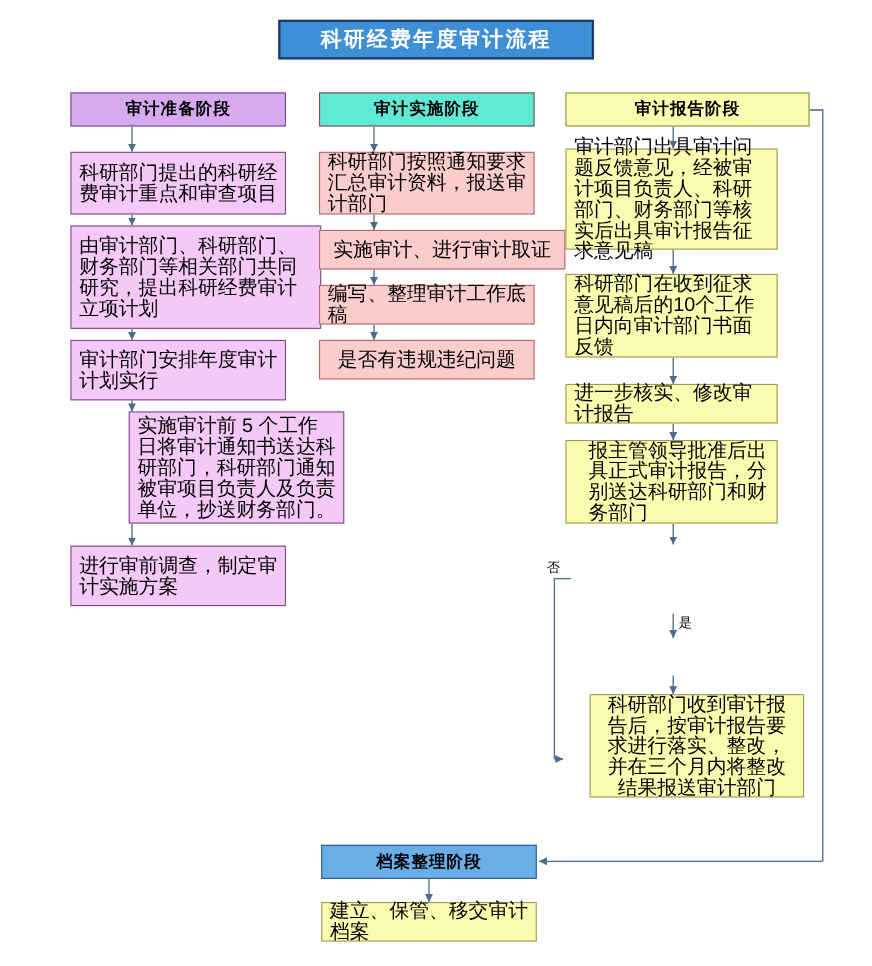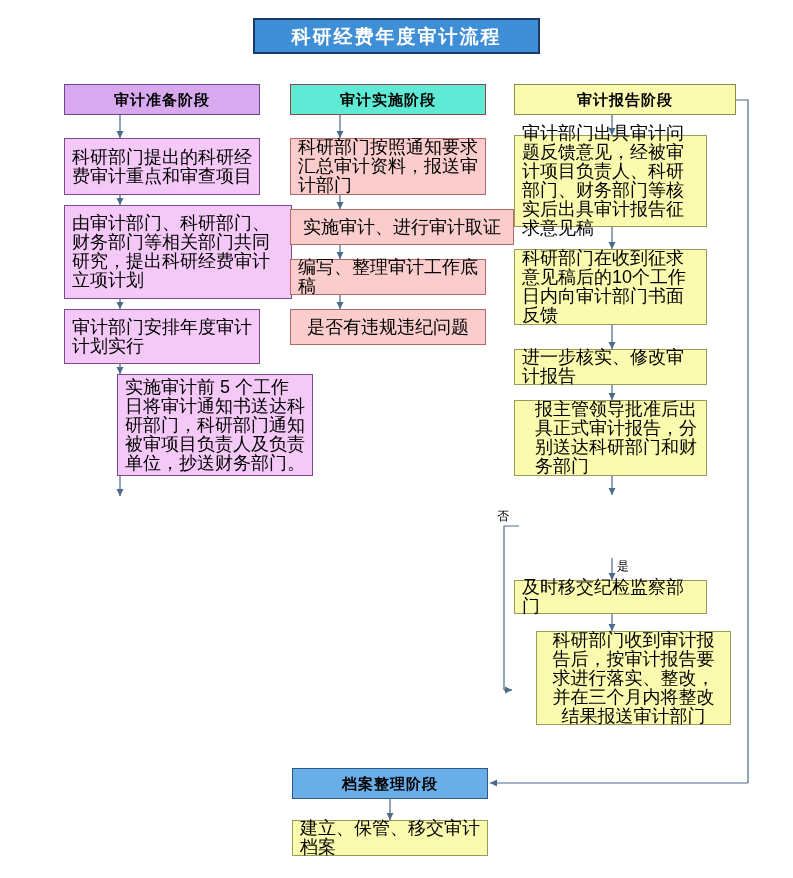--- a/index.html
+++ b/index.html
@@ -140,20 +140,21 @@
   <div class="node hdr hdr-prep" style="left:64px; top:84px; width:196px; height:31px;">审计准备阶段</div>
 
   <div class="node box-prep" style="left:64px; top:138px; width:196px; height:57px;">科研部门提出的科研经费审计重点和审查项目</div>
 
   <div class="node box-prep" style="left:64px; top:205px; width:228px; height:94px;">由审计部门、科研部门、财务部门等相关部门共同研究，提出科研经费审计立项计划</div>
 
   <div class="node box-prep" style="left:64px; top:309px; width:196px; height:55px;">审计部门安排年度审计计划实行</div>
 
   <div class="node box-prep" style="left:80px; top:374px; width:196px; height:102px;margin-left:37px;">实施审计前 5 个工作日将审计通知书送达科研部门，科研部门通知被审项目负责人及负责单位，抄送财务部门。</div>
 
+  <div class="node box-prep" style="left:64px; top:496px; width:196px; height:55px;">进行审前调查，制定审计实施方案</div>
 
   <div class="node hdr hdr-impl" style="left:290px; top:84px; width:196px; height:31px;">审计实施阶段</div>
 
   <div class="node box-impl" style="left:290px; top:138px; width:196px; height:57px;">科研部门按照通知要求汇总审计资料，报送审计部门</div>
 
   <div class="node box-impl" style="left:290px; top:209px; width:224px; height:36px; justify-content:center;">实施审计、进行审计取证</div>
 
   <div class="node box-impl" style="left:290px; top:259px; width:196px; height:36px; justify-content:center;">编写、整理审计工作底稿</div>
 
   <div class="node box-impl" style="left:290px; top:309px; width:196px; height:36px; justify-content:center;">是否有违规违纪问题</div>
@@ -165,21 +166,20 @@
   <div class="node box-rep" style="left:514px; top:249px; width:193px; height:76px;">科研部门在收到征求意见稿后的10个工作日内向审计部门书面反馈</div>
 
   <div class="node box-rep" style="left:514px; top:349px; width:193px; height:36px; justify-content:center;">进一步核实、修改审计报告</div>
 
   <div class="node box-rep" style="left:514px; top:400px; width:193px; height:76px;padding-left:20px;">报主管领导批准后出具正式审计报告，分别送达科研部门和财务部门</div>
 
 
   <div class="edge-label" style="left:497px; top:508px;">否</div>
   <div class="edge-label" style="left:617px; top:558px;">是</div>
 
-  <div class="node box-rep" style="left:514px; top:580px; width:193px; height:34px; justify-content:center;">及时移交纪检监察部门</div>
 
   <div class="node box-rep" style="left:536px; top:631px; width:195px; height:94px;text-align:center;">科研部门收到审计报告后，按审计报告要求进行落实、整改，并在三个月内将整改结果报送审计部门</div>
 
   <div class="node hdr hdr-arch" style="left:292px; top:768px; width:196px; height:31px;">档案整理阶段</div>
 
   <div class="node box-arch" style="left:292px; top:820px; width:196px; height:36px; justify-content:center;">建立、保管、移交审计档案</div>
 
 </div>
 
 </body></html>

